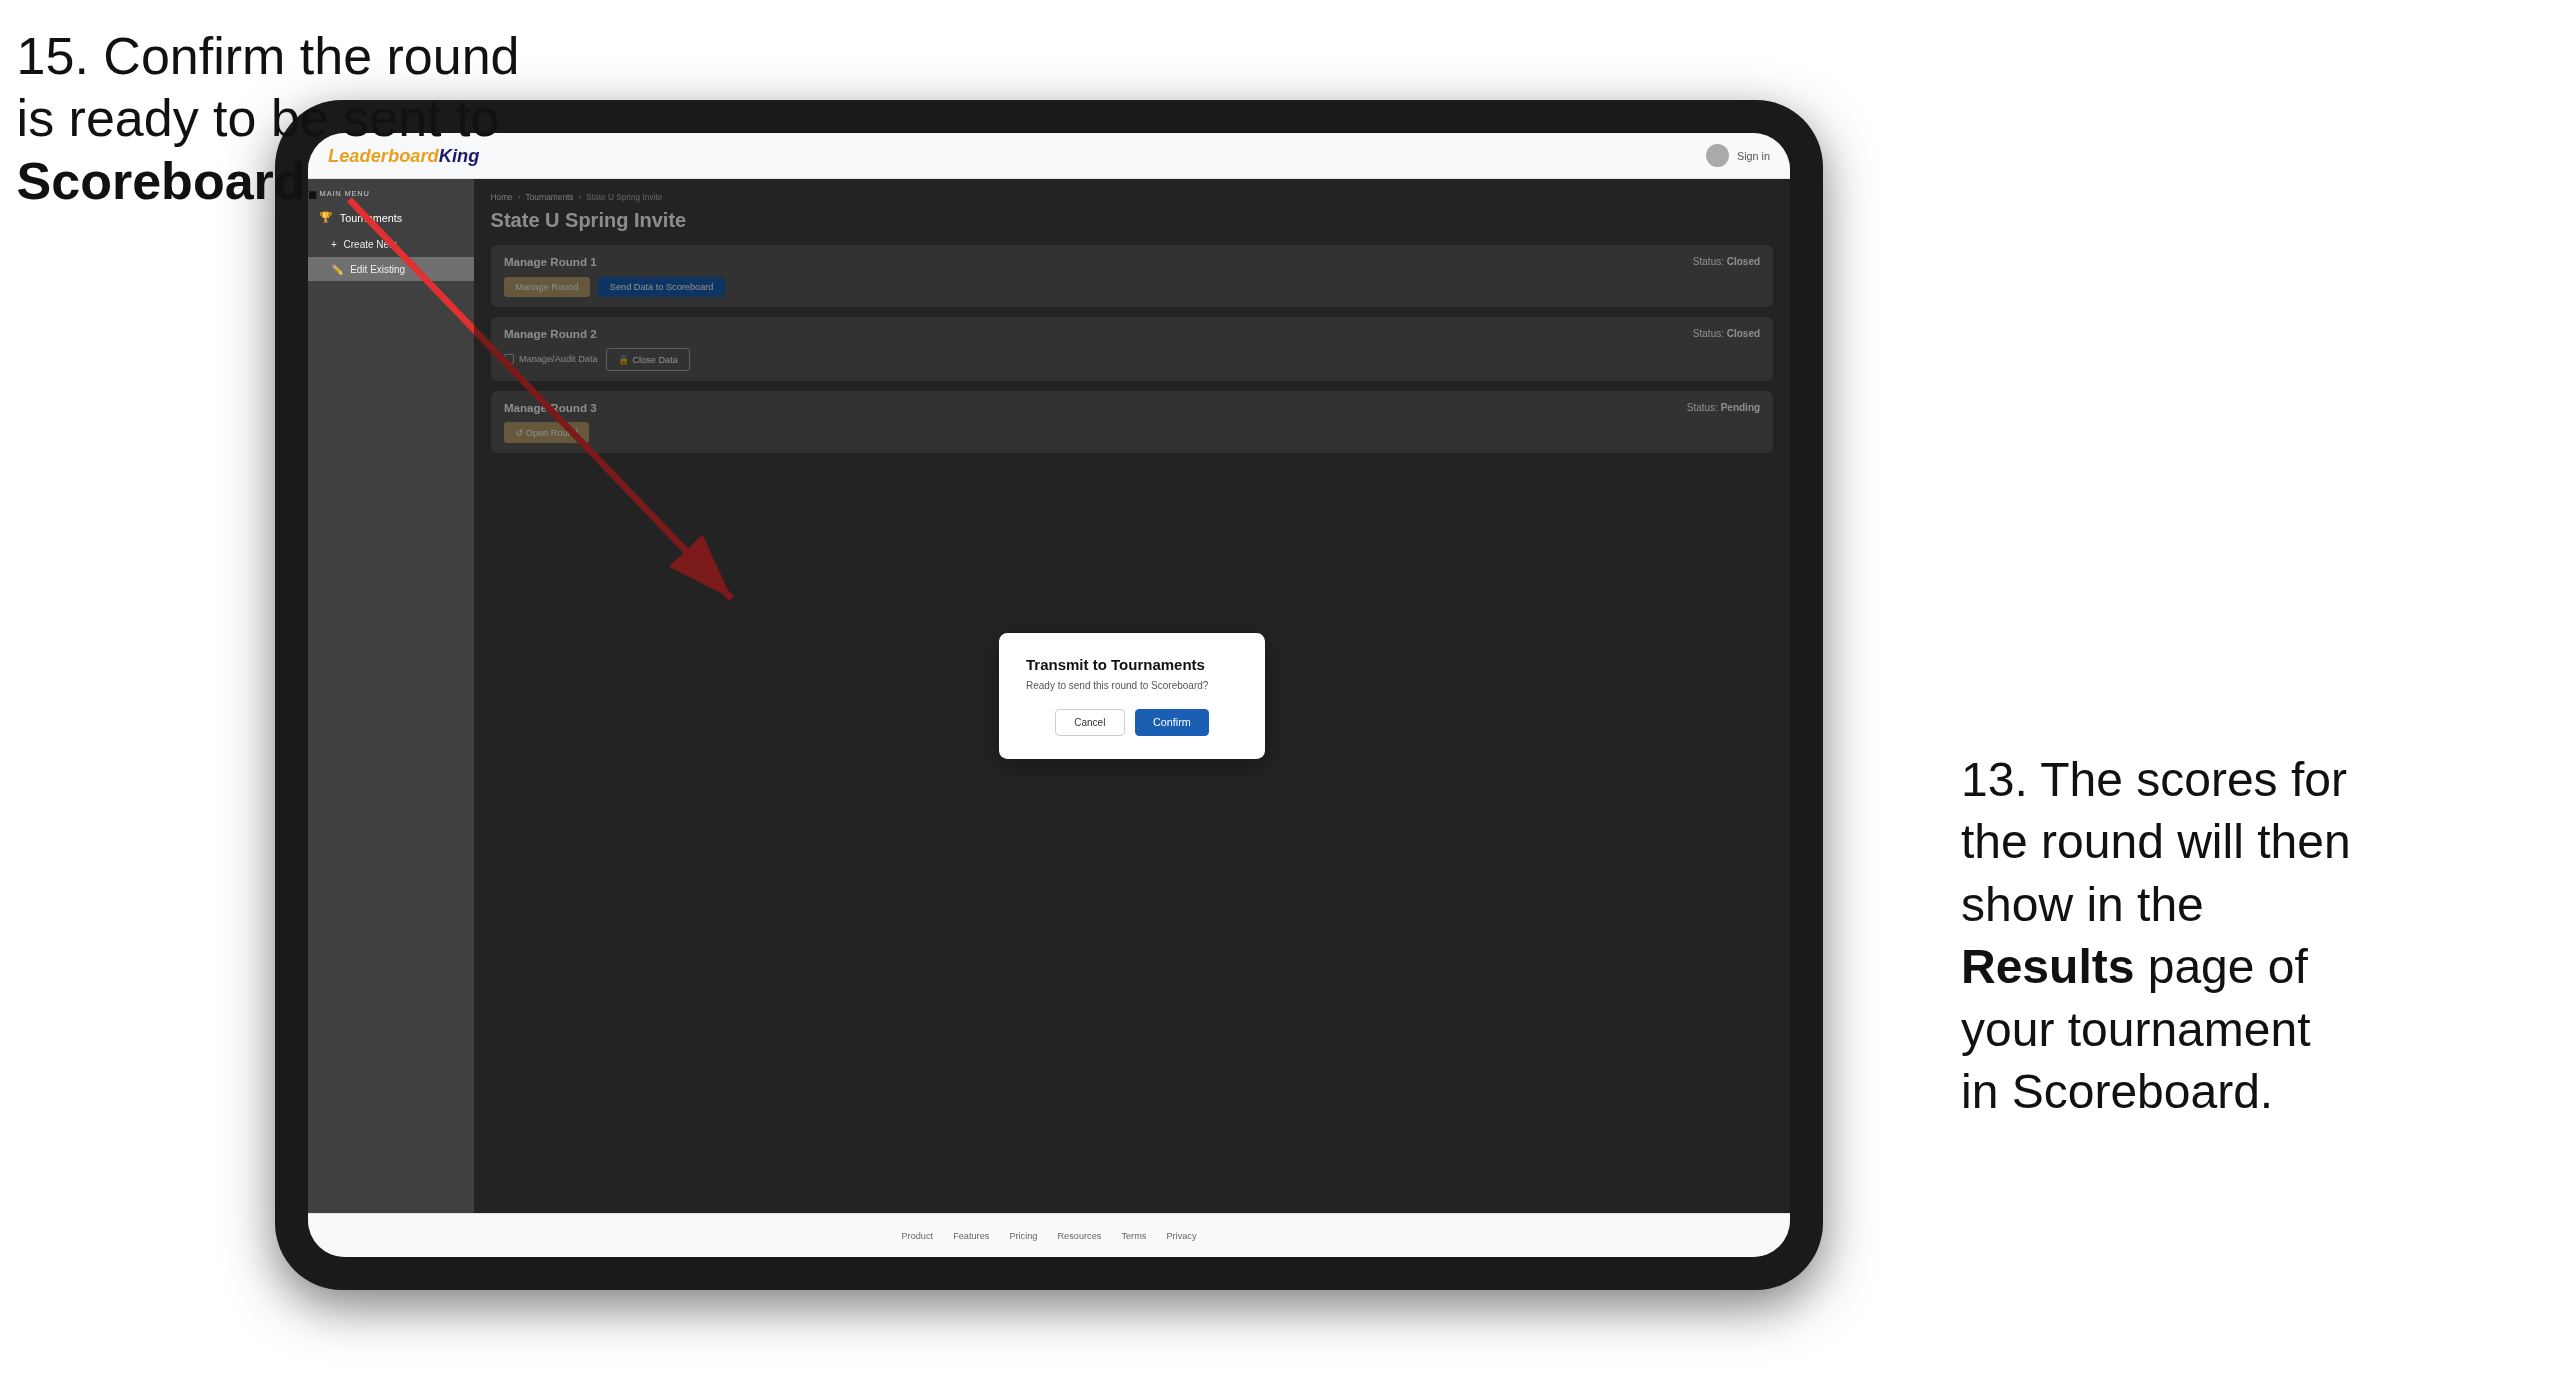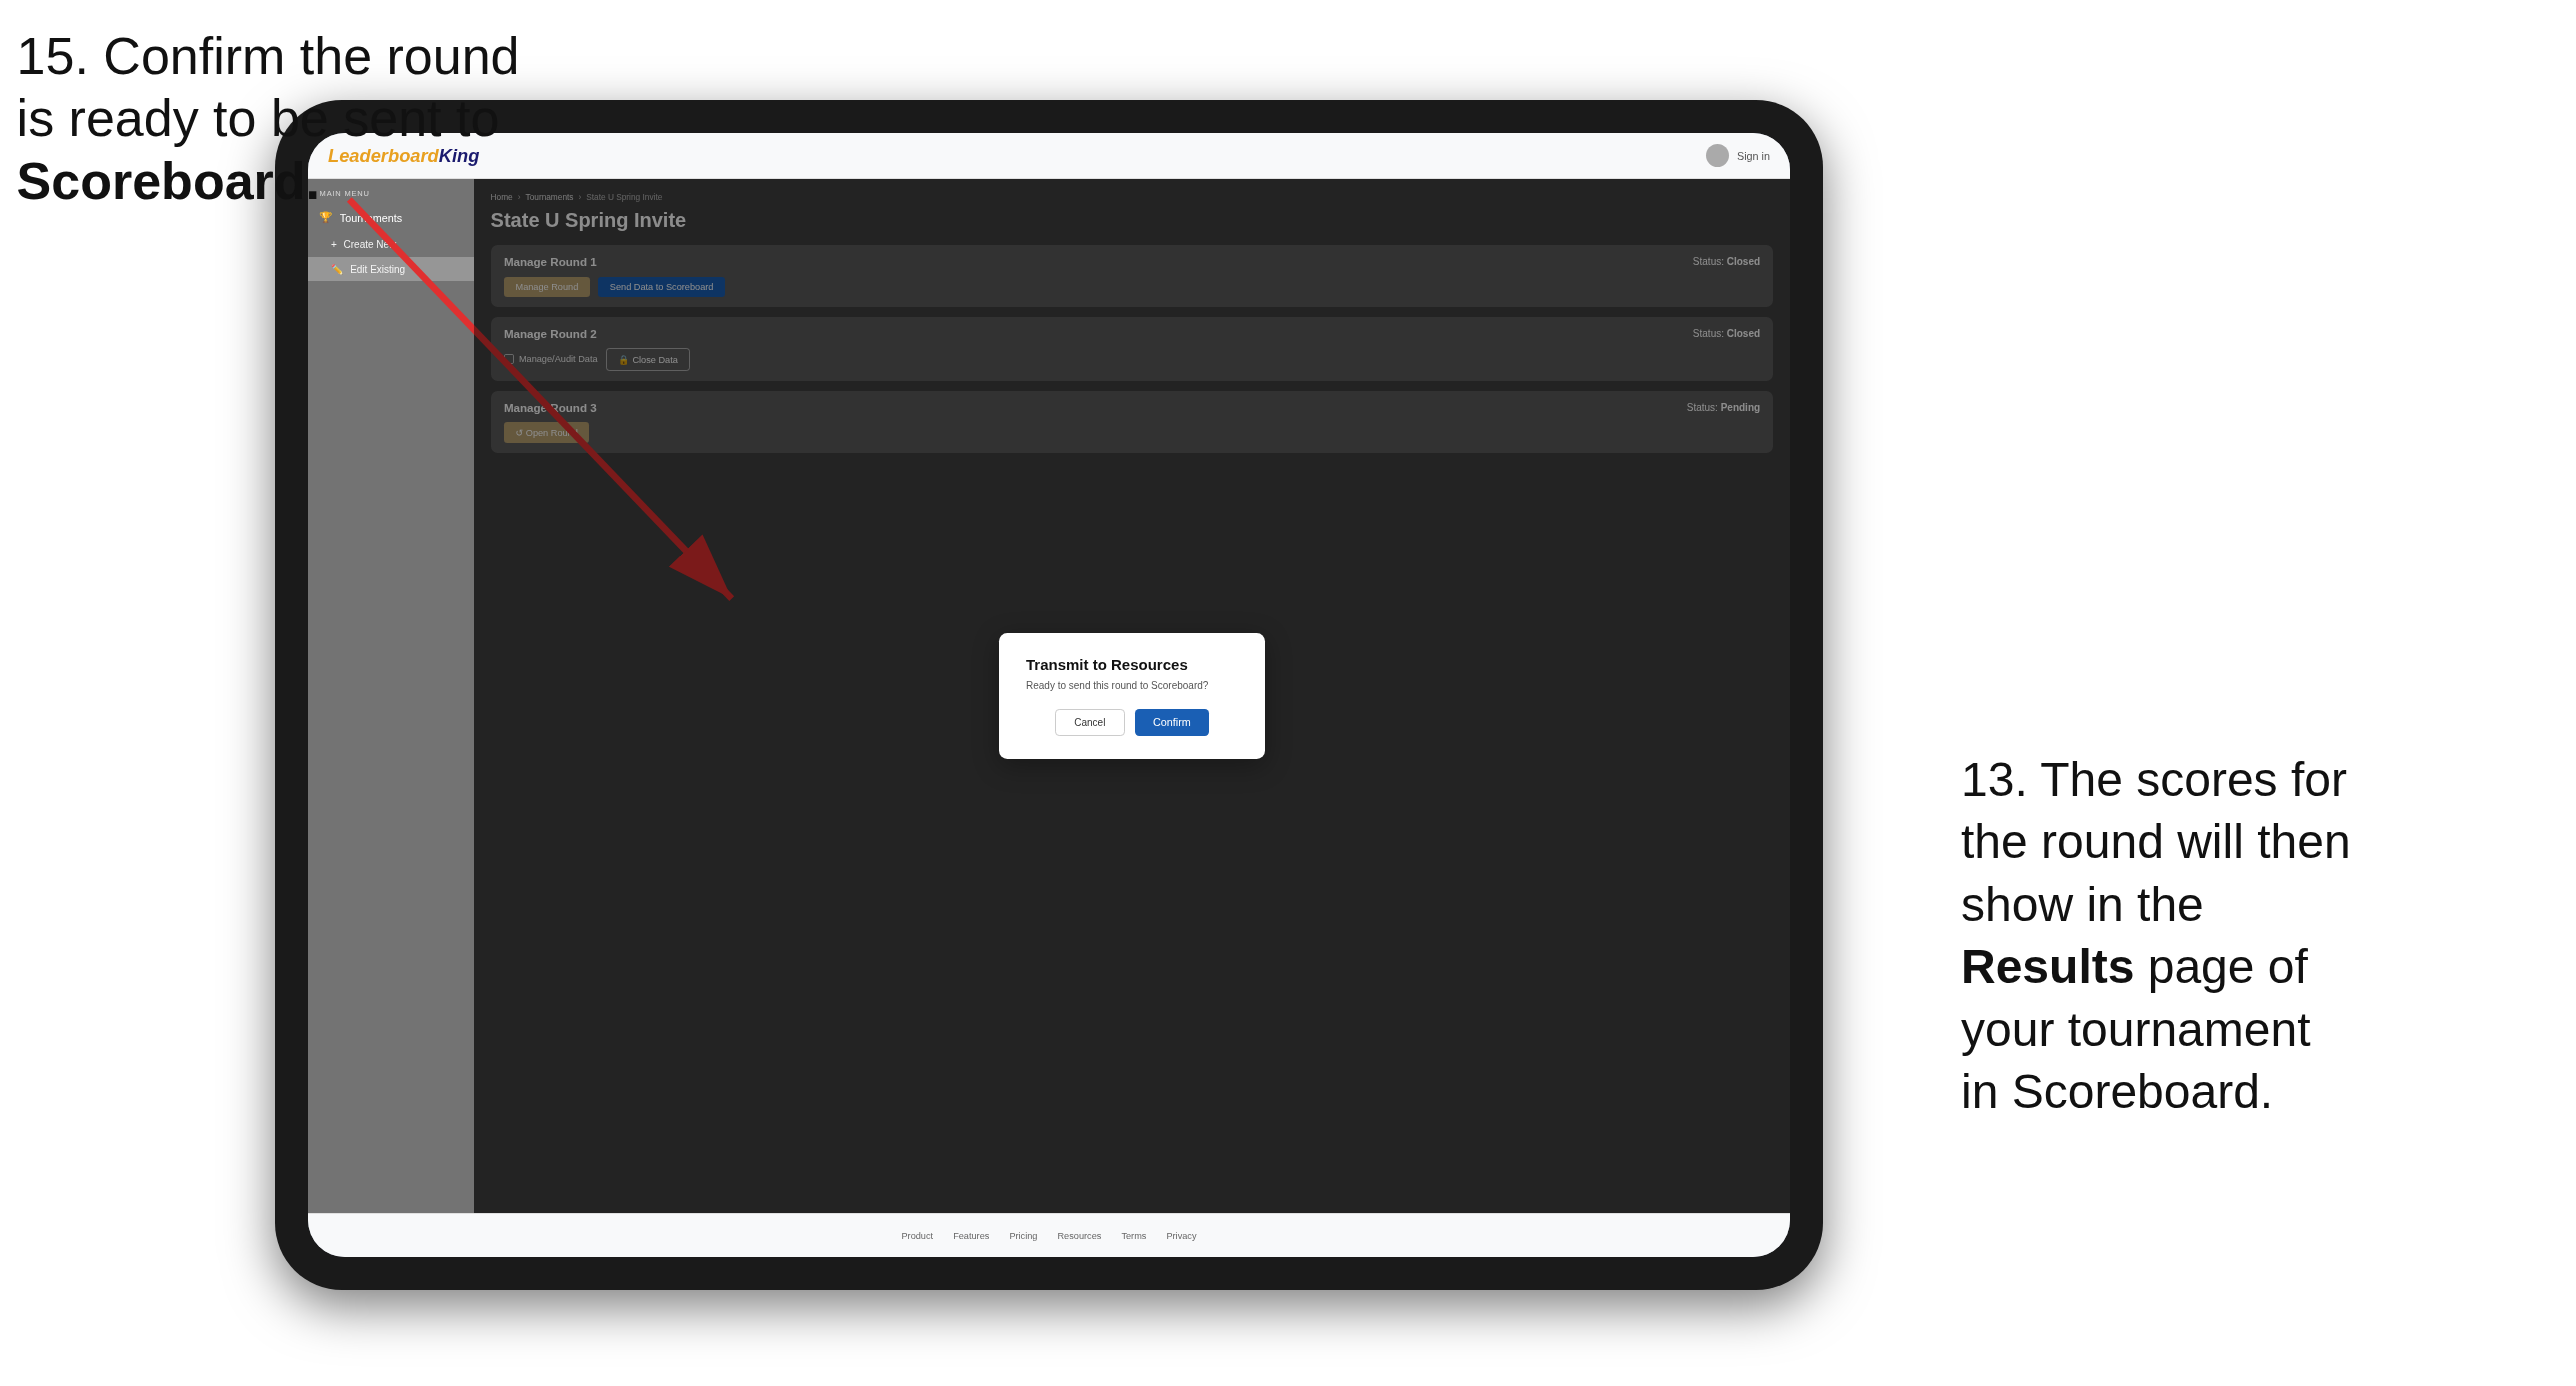--- a/index.html
+++ b/index.html
@@ -117,21 +117,21 @@
     
     .content-area {
       flex: 1;
       display: flex;
       overflow: hidden;
     }
 
     
     .sidebar {
       width: 166px;
-      background: #737373;
+      background: #404040;
       padding: 0;
       flex-shrink: 0;
     }
     .sidebar-main-menu {
       font-size: 7.5px;
       color: rgba(255,255,255,0.7);
       padding: 10px 11.6px 5px;
       letter-spacing: 0.8px;
       text-transform: uppercase;
     }
@@ -426,21 +426,21 @@
               <div class="round-title">Manage Round 3</div>
               <div class="round-status">Status: <span>Pending</span></div>
             </div>
             <div class="round-actions">
               <button class="btn-tan">↺ Open Round</button>
             </div>
           </div>
 
           <div class="modal-overlay">
             <div class="modal">
-              <div class="modal-title">Transmit to Resources</div>
+              <div class="modal-title">Transmit to Tournaments</div>
               <div class="modal-subtitle">Ready to send this round to Scoreboard?</div>
               <div class="modal-actions">
                 <button class="btn-cancel">Cancel</button>
                 <button class="btn-confirm">Confirm</button>
               </div>
             </div>
           </div>
 
         </div>
       </div>

